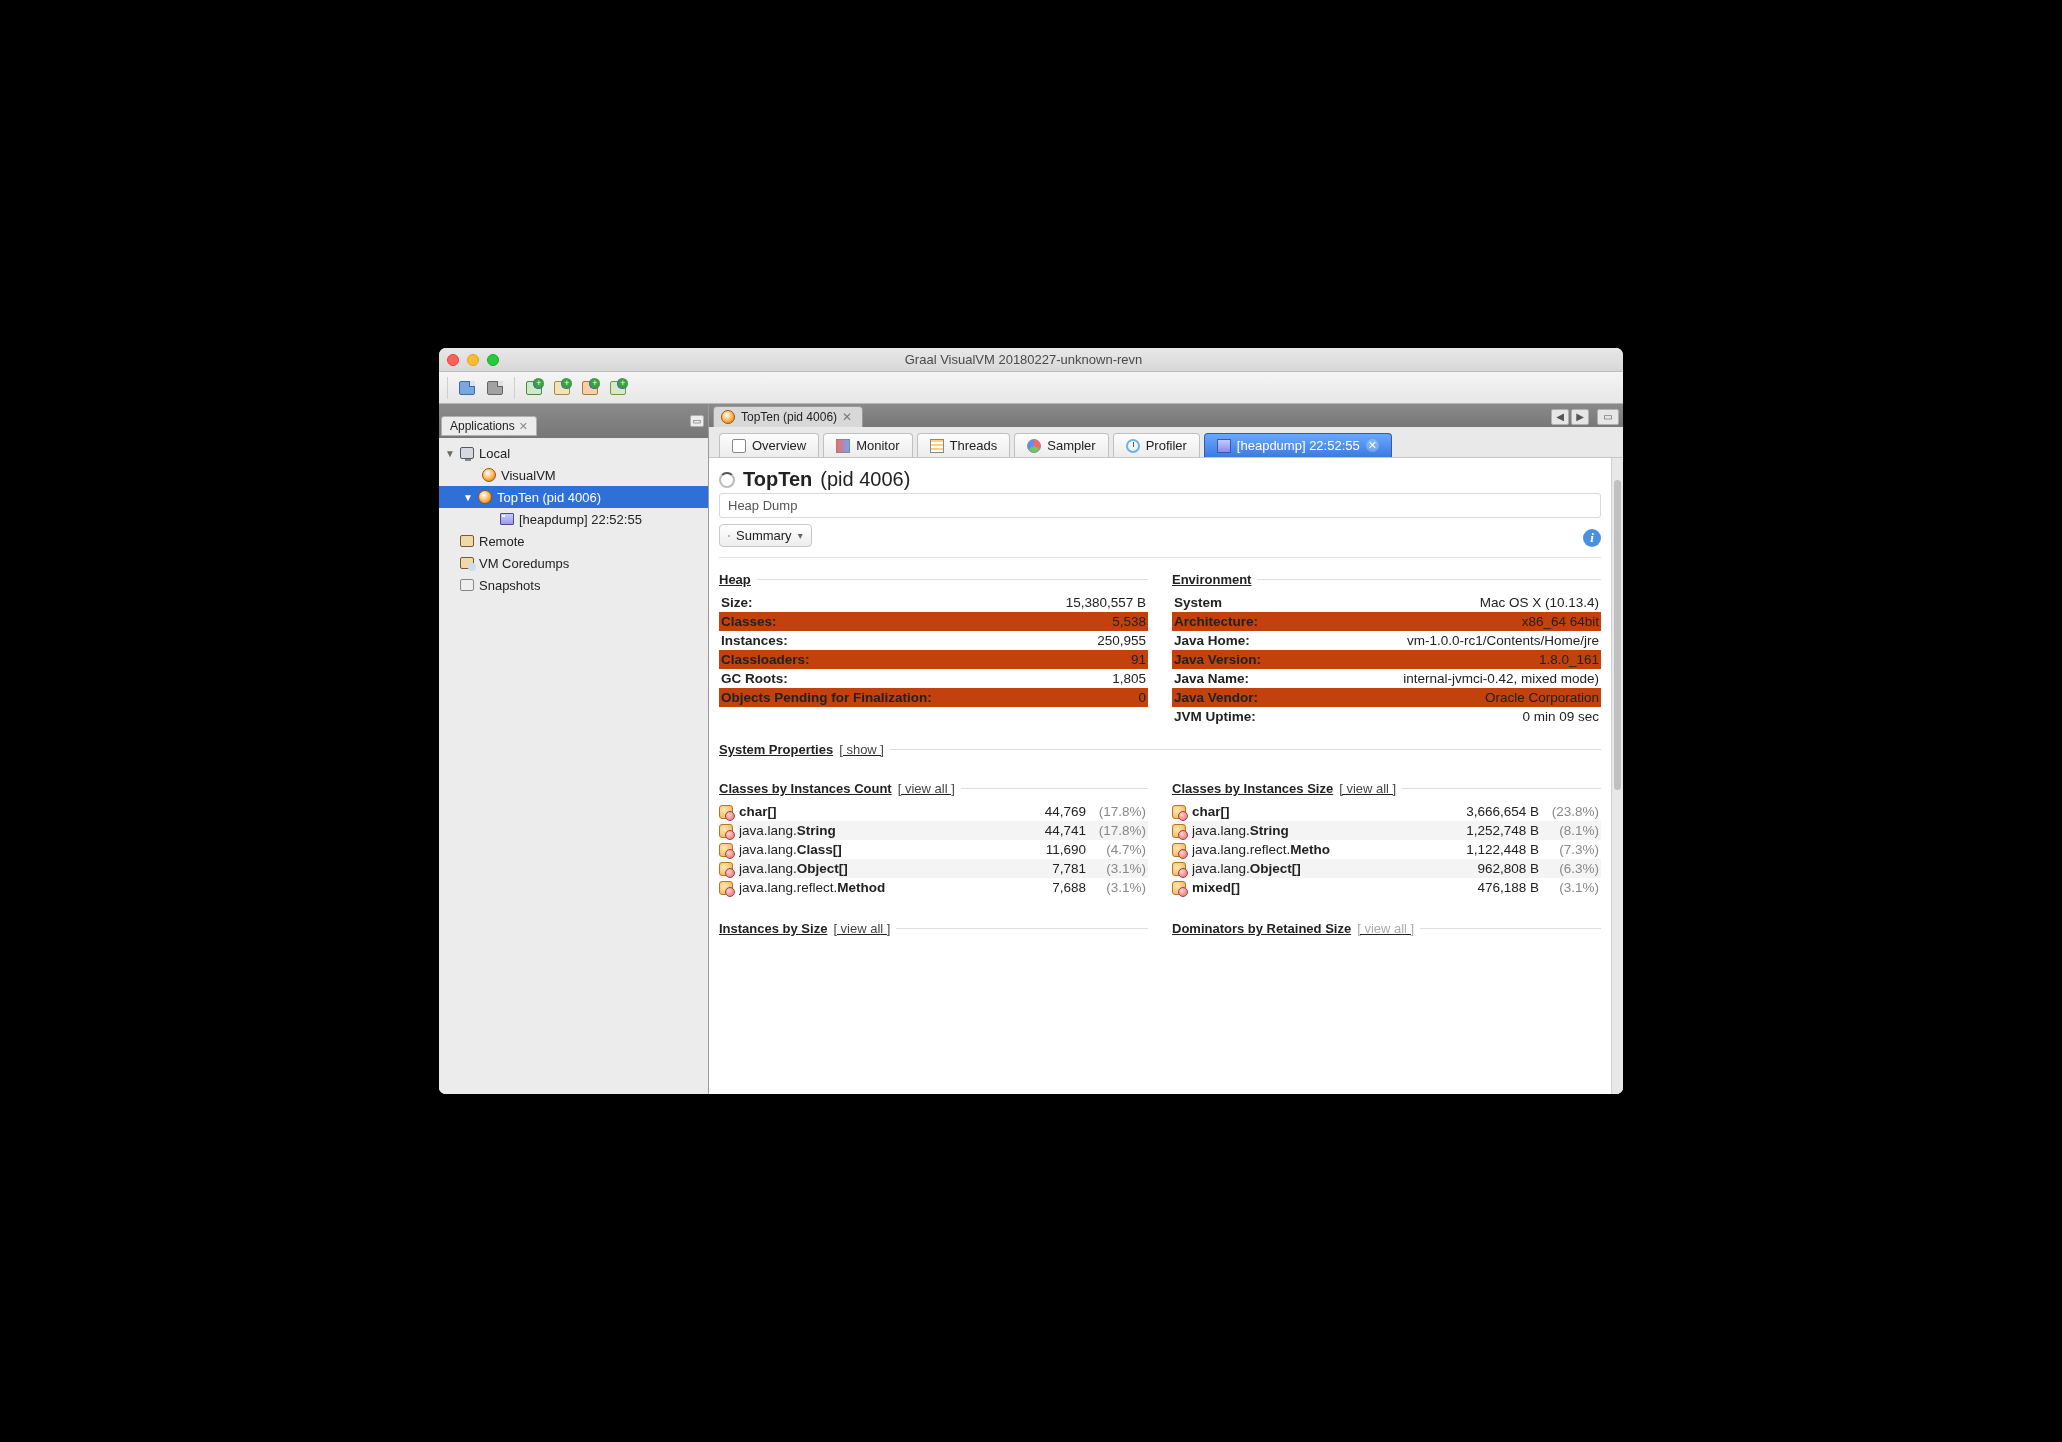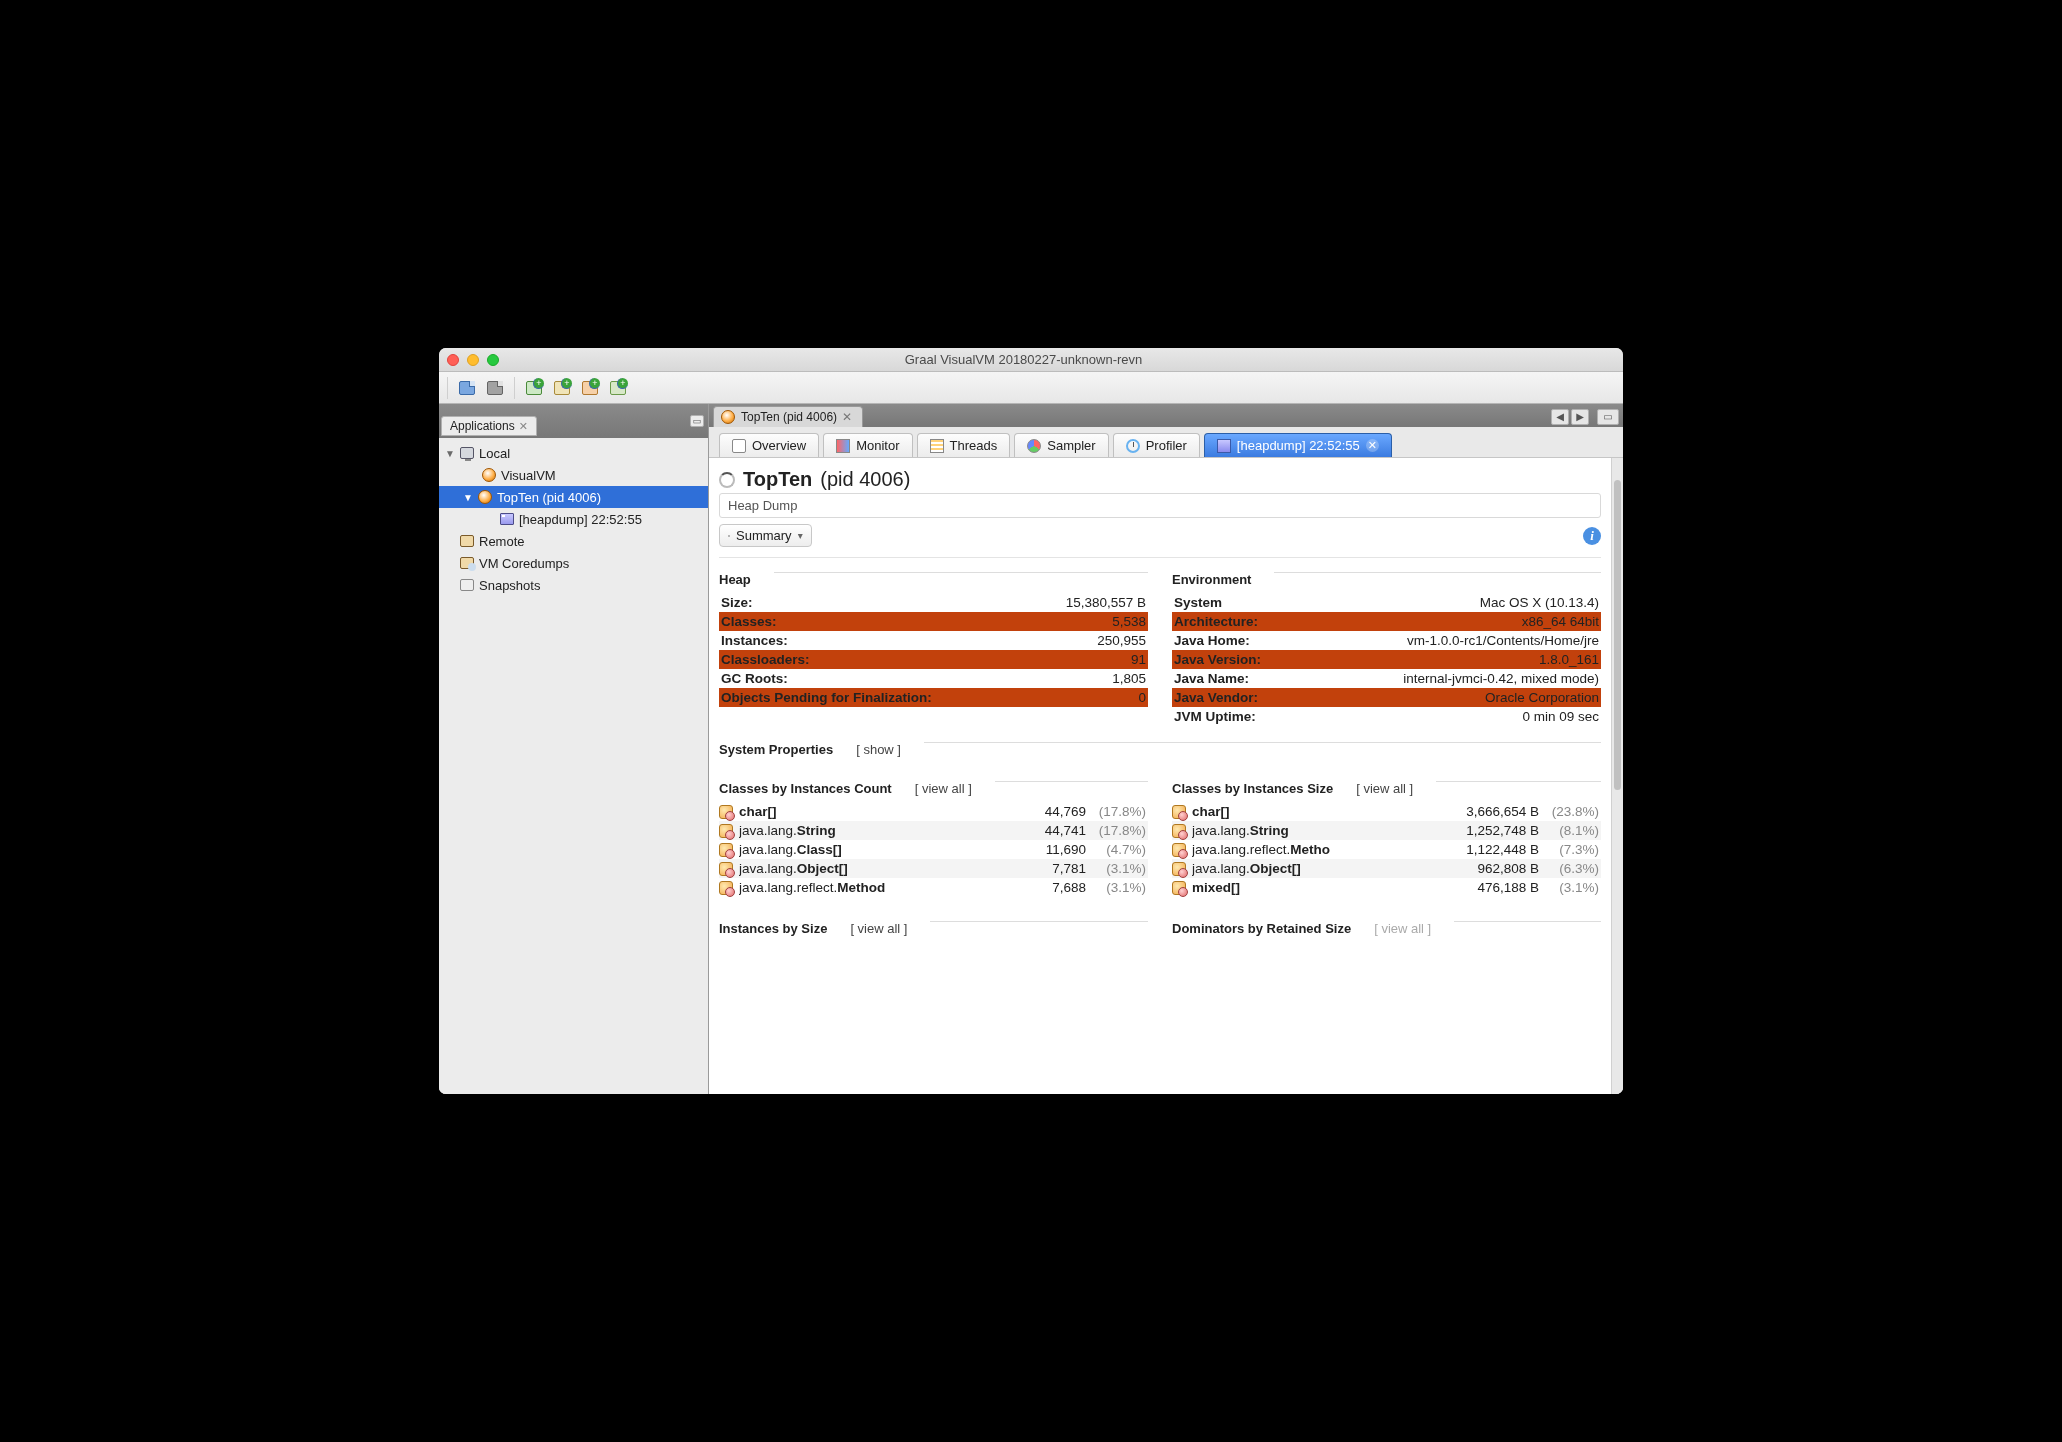--- a/index.html
+++ b/index.html
@@ -169,33 +169,33 @@
   .scrollbar-fake { width:12px; background:#e8e8e8; border-left:1px solid #d0d0d0; position:relative; }
   .scrollbar-thumb { position:absolute; left:2px; right:2px; top:22px; height:310px; background:#c0c0c0; border-radius:4px; }
   h1.heading { font-size:20px; font-weight:normal; display:flex; align-items:center; gap:8px; margin-bottom:2px; }
   h1.heading .bold { font-weight:bold; }
   .spin-ico { width:16px;height:16px; border:2px solid #bbb; border-top-color:#555; border-radius:50%; }
   .subhead-box {
     border:1px solid #d9d9d9; border-radius:3px;
     padding:4px 8px; margin-top:2px;
     color:#555; font-size:13px;
   }
-  .summary-row { display:flex; align-items:center; margin:6px 0 10px 0; gap:22px; }
+  .summary-row { display:flex; align-items:flex-end; margin:6px 0 10px 0; gap:22px; }
   .summary-btn {
     border:1px solid #c8c8c8; border-radius:4px;
     background:linear-gradient(#fff,#ededed);
     padding:3px 8px; display:flex; align-items:center; gap:6px;
     font-size:13px;
   }
   .summary-btn .chev { font-size:10px; color:#666; }
   .info-ico { margin-left:auto; width:18px;height:18px; border-radius:50%; background:#4a90e2; color:#fff; font-style:italic; font-family:Georgia,serif; font-weight:bold; text-align:center; line-height:18px; font-size:13px; }
   hr.sep { border:none; border-top:1px solid #e4e4e4; margin:4px 0 8px 0; }
   .two-col { display:flex; gap:24px; }
   .col { flex:1; min-width:0; }
-  .section-title { font-weight:bold; display:flex; align-items:flex-start; gap:23px; margin:6px 0 6px 0; }
+  .section-title { font-weight:bold; display:flex; align-items:center; gap:6px; margin:6px 0 6px 0;text-decoration:underline; }
   .section-title .line { flex:1; border-top:1px solid #ddd; height:0; }
   .section-title .link { font-weight:normal; color:#444; }
   .kv { display:flex; padding:2px 0; font-size:13.5px;justify-content:center; }
   .kv.alt { background:#c2410c; }
   .kv .k { font-weight:bold; flex:0 0 auto; padding-left:2px; }
   .kv .v { margin-left:auto; text-align:right; padding-right:2px; }
   .class-row { display:flex; align-items:center; gap:6px; padding:2px 0; font-size:13.5px; }
   .class-row.alt { background:#f4f4f4; }
   .class-ico { width:14px;height:14px; background:radial-gradient(circle at 35% 35%,#ffe9b0,#f2a94a); border:1px solid #b07820; border-radius:3px; position:relative; flex-shrink:0; }
   .class-ico::after{content:"";position:absolute;right:-3px;bottom:-3px;width:8px;height:8px;border-radius:50%;background:radial-gradient(circle at 35% 35%,#ffd0d0,#e26a6a);border:1px solid #a04040;}

